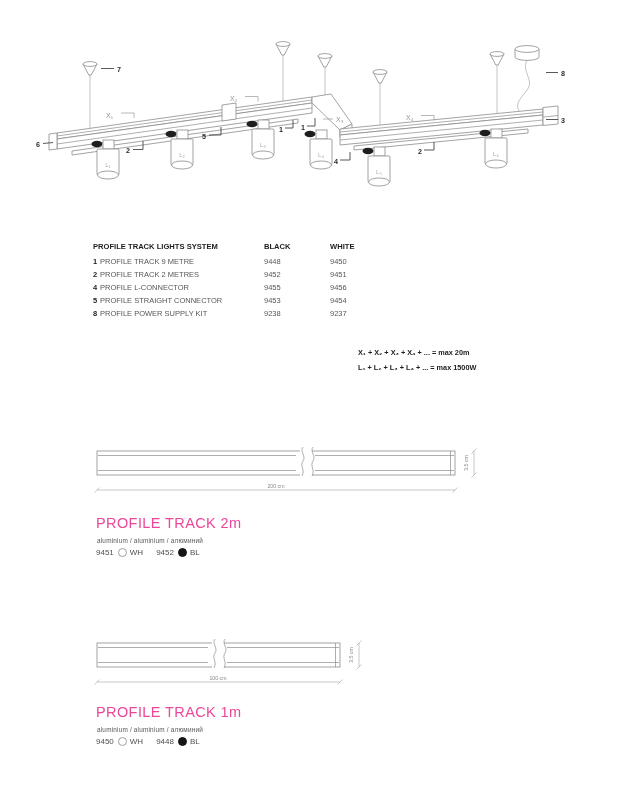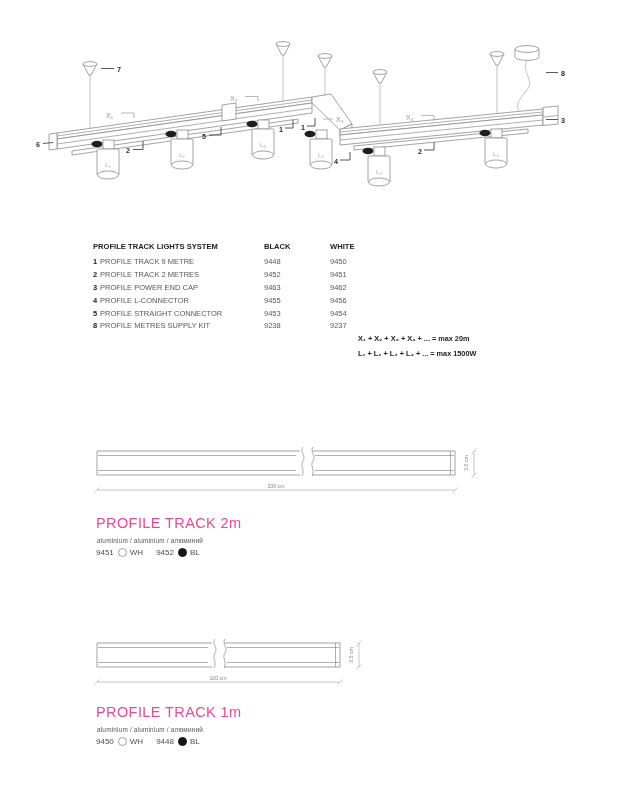--- a/index.html
+++ b/index.html
@@ -23,21 +23,21 @@
 
   
   .table { position:absolute; left:93px; top:242px; width:212px; color:#54575a; }
   .t-row, .t-head { display:grid; grid-template-columns:139px 34px 34px; align-items:baseline; height:12.9px;gap:32px; }
   .t-head { font-weight:bold; color:#1d1d1d; font-size:7.6px; height:15px; }
   .t-row  { font-size:7.5px; }
   .t-num  { font-weight:bold; color:#1d1d1d; display:inline-block; width:7px; }
   .t-c    { text-align:left; }
 
   
-  .formulas { position:absolute; left:358px; top:334px; font-size:7.3px; font-weight:bold; color:#1d1d1d; }
+  .formulas { position:absolute; left:358px; top:348px; font-size:7.3px; font-weight:bold; color:#1d1d1d; }
   .formulas div { margin-bottom:5.5px; }
 
   
   .sec-title { position:absolute; left:96px; font-size:14.5px; color:#ec4899; letter-spacing:0.4px; }
   .sec-mat   { position:absolute; left:97px; font-size:6.4px; color:#55585a; letter-spacing:0.2px; }
   .sec-codes { position:absolute; left:96px; display:flex; align-items:center; font-size:8px; color:#4c4f52; }
   .swatch { width:9px; height:9px; border-radius:50%; box-sizing:border-box; margin:0 3px 0 4px; }
   .swatch.wh { background:#fff; border:1px solid #9aa0a3; }
   .swatch.bl { background:#151515; border:1px solid #151515; }
   .code2 { margin-left:13px; }
@@ -224,36 +224,31 @@
       <span><span class="t-num">1</span><span>PROFILE TRACK 9 METRE</span></span>
       <span class="t-c">9448</span>
       <span class="t-c">9450</span>
     </div>
     <div class="t-row">
       <span><span class="t-num">2</span><span>PROFILE TRACK 2 METRES</span></span>
       <span class="t-c">9452</span>
       <span class="t-c">9451</span>
     </div>
     <div class="t-row">
-      <span><span class="t-num">3</span><span>PROFILE POWER END CAP</span></span>
-      <span class="t-c">9463</span>
-      <span class="t-c">9462</span>
-    </div>
-    <div class="t-row">
       <span><span class="t-num">4</span><span>PROFILE L-CONNECTOR</span></span>
       <span class="t-c">9455</span>
       <span class="t-c">9456</span>
     </div>
     <div class="t-row">
       <span><span class="t-num">5</span><span>PROFILE STRAIGHT CONNECTOR</span></span>
       <span class="t-c">9453</span>
       <span class="t-c">9454</span>
     </div>
     <div class="t-row">
-      <span><span class="t-num">8</span><span>PROFILE METRES SUPPLY KIT</span></span>
+      <span><span class="t-num">8</span><span>PROFILE POWER SUPPLY KIT</span></span>
       <span class="t-c">9238</span>
       <span class="t-c">9237</span>
     </div>
   </div>
 
   <div class="formulas">
     <div>X₁ + X₂ + X₃ + X₄ + ... = max 20m</div>
     <div>L₁ + L₂ + L₃ + L₄ + ... = max 1500W</div>
   </div>
 

